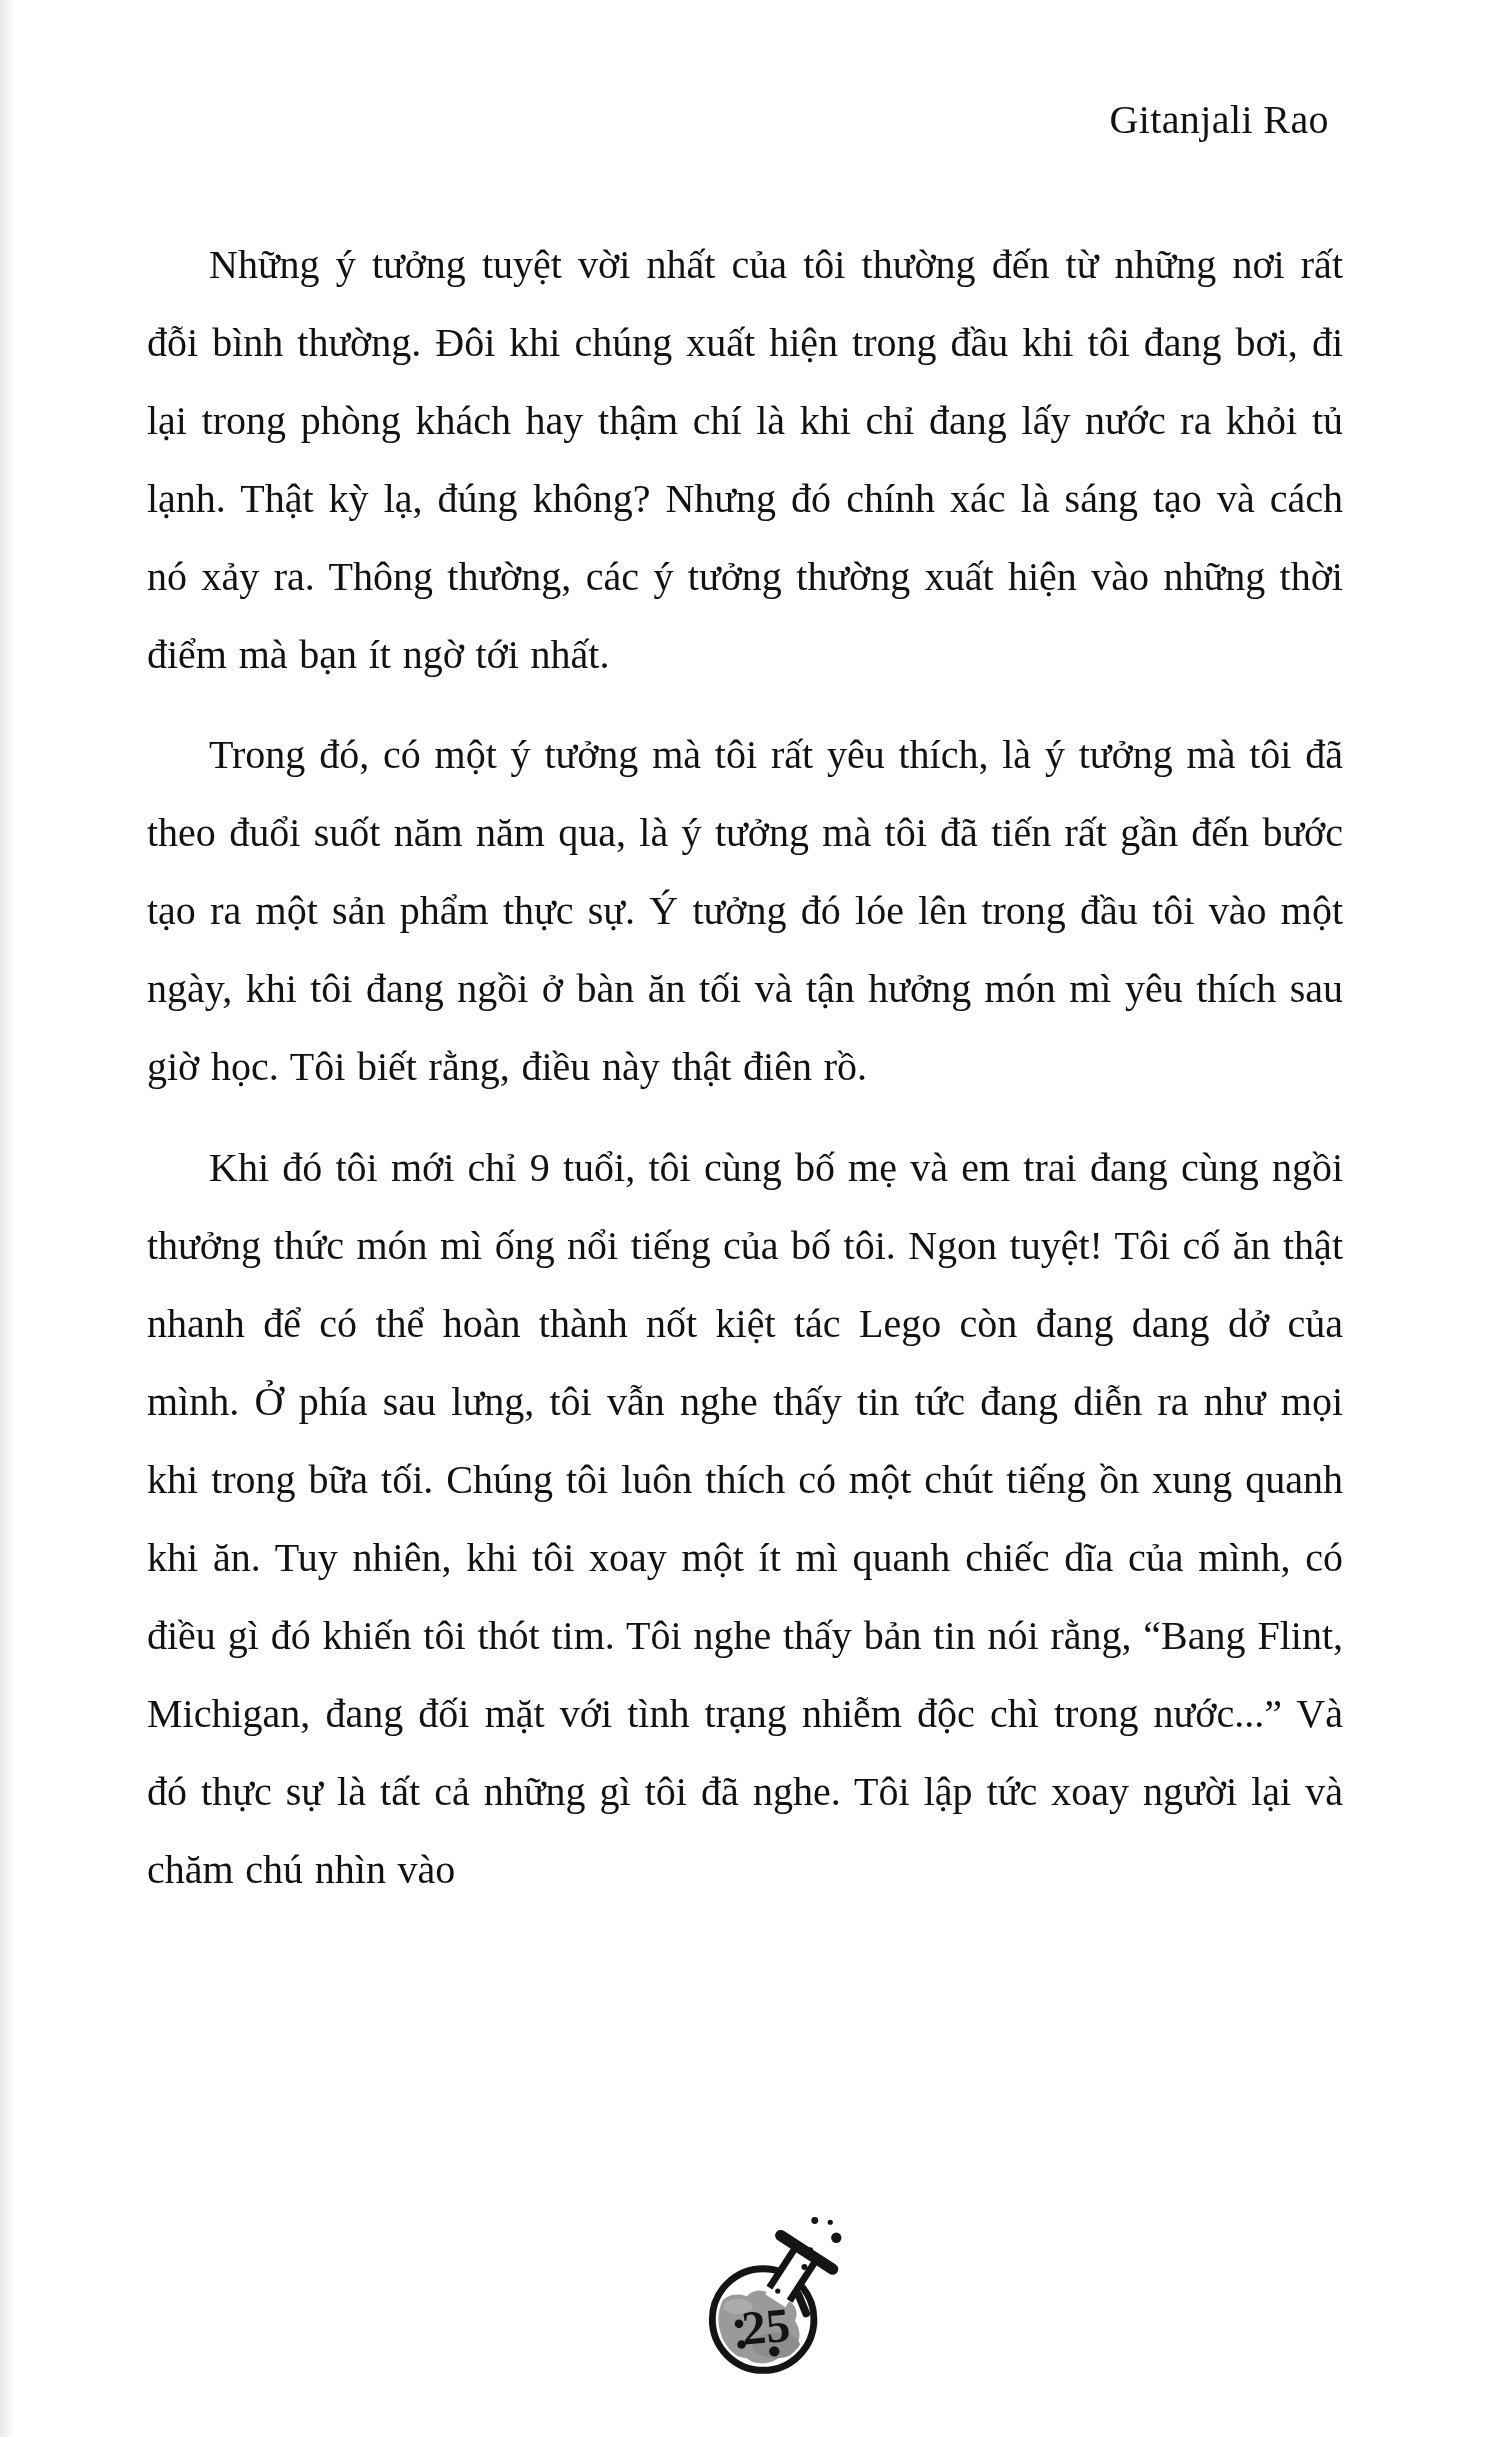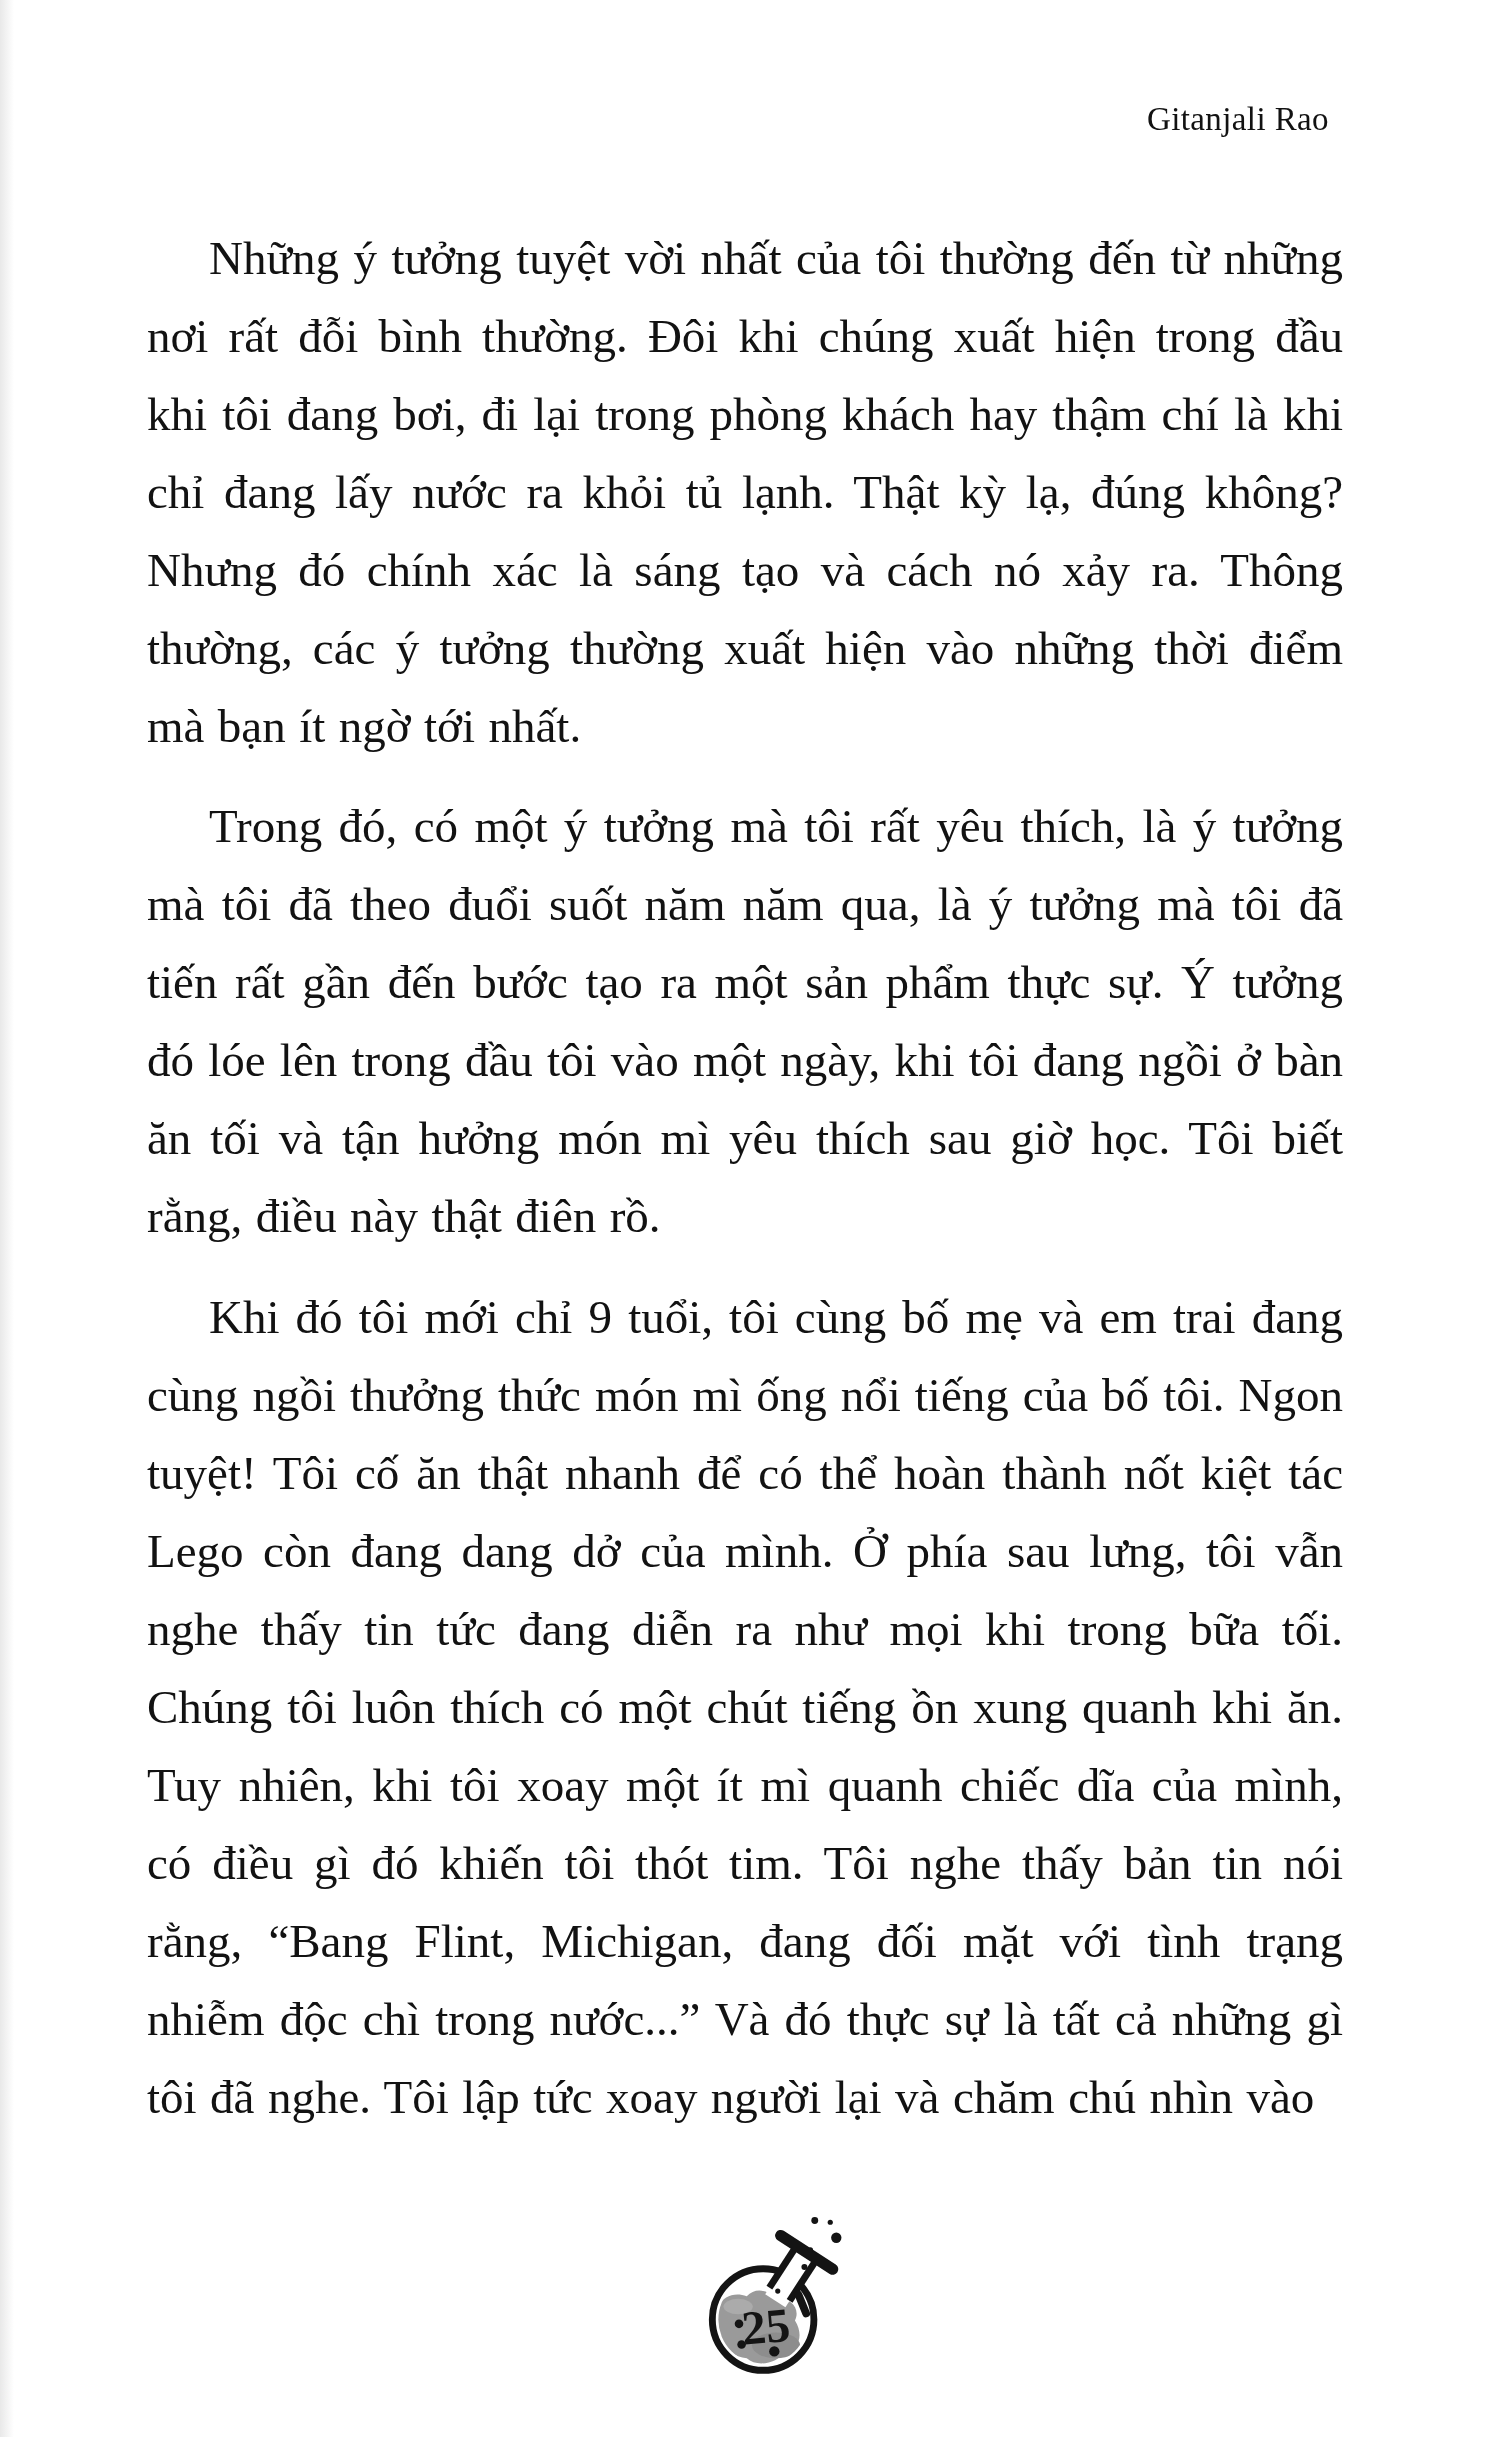--- a/index.html
+++ b/index.html
@@ -15,31 +15,31 @@
   .scan-edge {
     position: absolute;
     left: 0; top: 0;
     width: 13.8px; height: 100%;
     background: linear-gradient(to right, rgba(80,80,80,0.13), rgba(80,80,80,0.0));
   }
   .running-head {
     position: absolute;
     top: 97px;
     right: 178px;
-    font-size: 33px;
+    font-size: 40px;
     line-height: 45px;
     letter-spacing: 0.4px;
     white-space: nowrap;
   }
   .body-text {
     position: absolute;
     left: 147px;
-    top: 219px;
+    top: 226px;
     width: 1196px;
-    font-size: 47px;
+    font-size: 40px;
     line-height: 78px;
     text-align: justify;
     word-spacing: 1.7px;
   }
   .body-text p {
     margin: 0 0 22.4px 0;
     text-indent: 62px;
   }
   .pagenum-flask {
     position: absolute;

